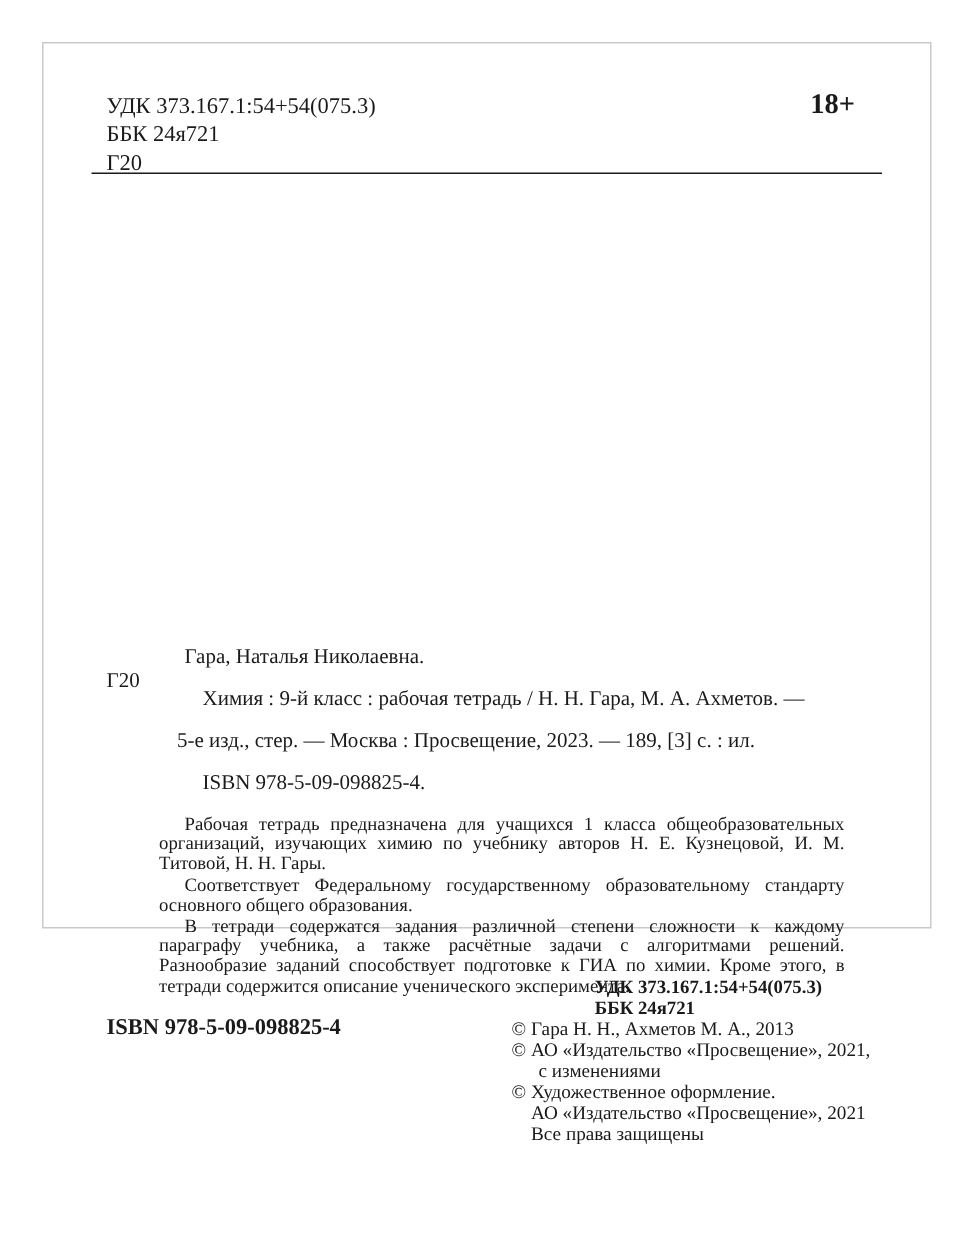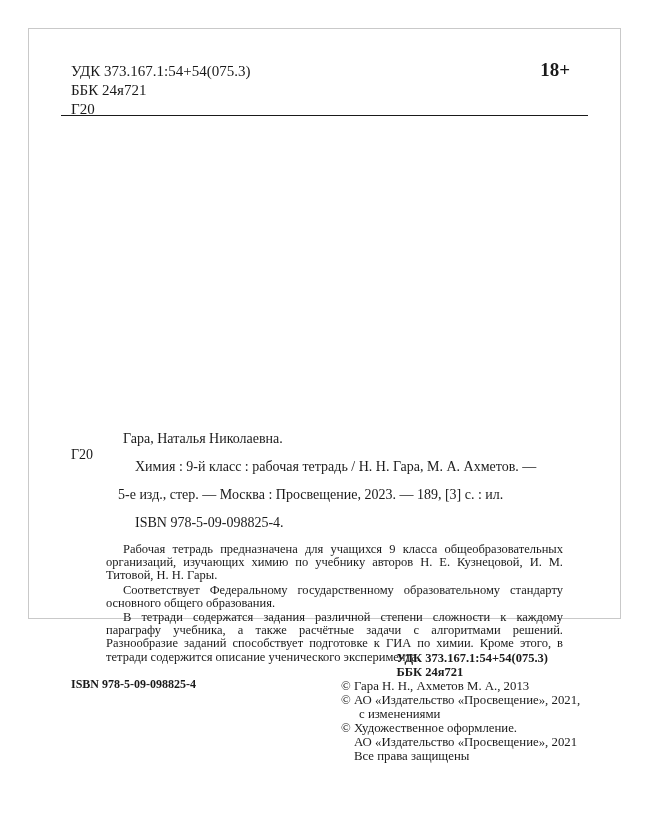--- a/index.html
+++ b/index.html
@@ -78,21 +78,21 @@
     font-weight: bold;
     font-size: 12.5px;
     line-height: 14.5px;
     text-align: left;
     white-space: nowrap;
   }
   .isbn {
     position: absolute;
     left: 42px;
     top: 648px;
-    font-size: 12px;
+    font-size: 15px;
     font-weight: bold;
     white-space: nowrap;
   }
   .copyrights {
     position: absolute;
     left: 312px;
     top: 650px;
     font-size: 12.8px;
     line-height: 14px;
   }
@@ -117,21 +117,21 @@
   <div class="rule"></div>
 
   <div class="card">
     <div class="card-grid">
       <div class="card-code">Г20</div>
       <div class="card-body">
         <div class="author ind">Гара, Наталья Николаевна.</div>
         <div class="desc-line ind">Химия : 9-й класс : рабочая тетрадь / Н. Н. Гара, М. А. Ахметов. —</div>
         <div class="desc-line">5-е изд., стер. — Москва : Просвещение, 2023. — 189, [3] с. : ил.</div>
         <div class="desc-line ind">ISBN 978-5-09-098825-4.</div>
-        <p class="annotation">Рабочая тетрадь предназначена для учащихся 9 класса общеобразовательных организаций, изучающих химию по учебнику авторов Н. Е. Кузнецовой, И. М. Титовой, Н. Н. Гары.</p>
+        <p class="annotation">Рабочая тетрадь предназначена для учащихся 1 класса общеобразовательных организаций, изучающих химию по учебнику авторов Н. Е. Кузнецовой, И. М. Титовой, Н. Н. Гары.</p>
         <p class="annotation">Соответствует Федеральному государственному образовательному стандарту основного общего образования.</p>
         <p class="annotation">В тетради содержатся задания различной степени сложности к каждому параграфу учебника, а также расчётные задачи с алгоритмами решений. Разнообразие заданий способствует подготовке к ГИА по химии. Кроме этого, в тетради содержится описание ученического эксперимента.</p>
         <div class="card-udk">
           <div>УДК 373.167.1:54+54(075.3)</div>
           <div>ББК 24я721</div>
         </div>
       </div>
     </div>
   </div>
 

